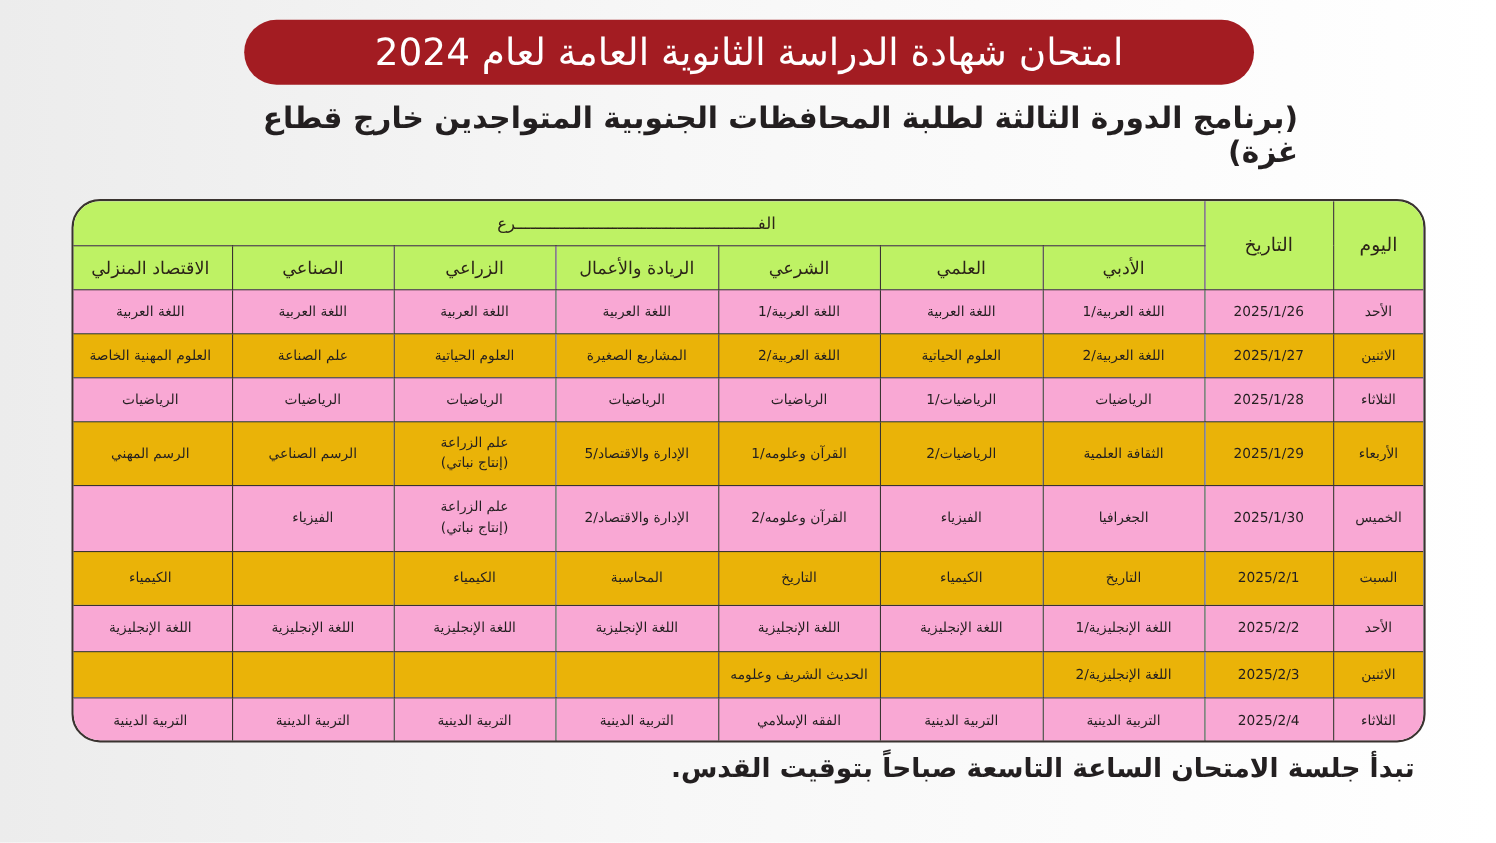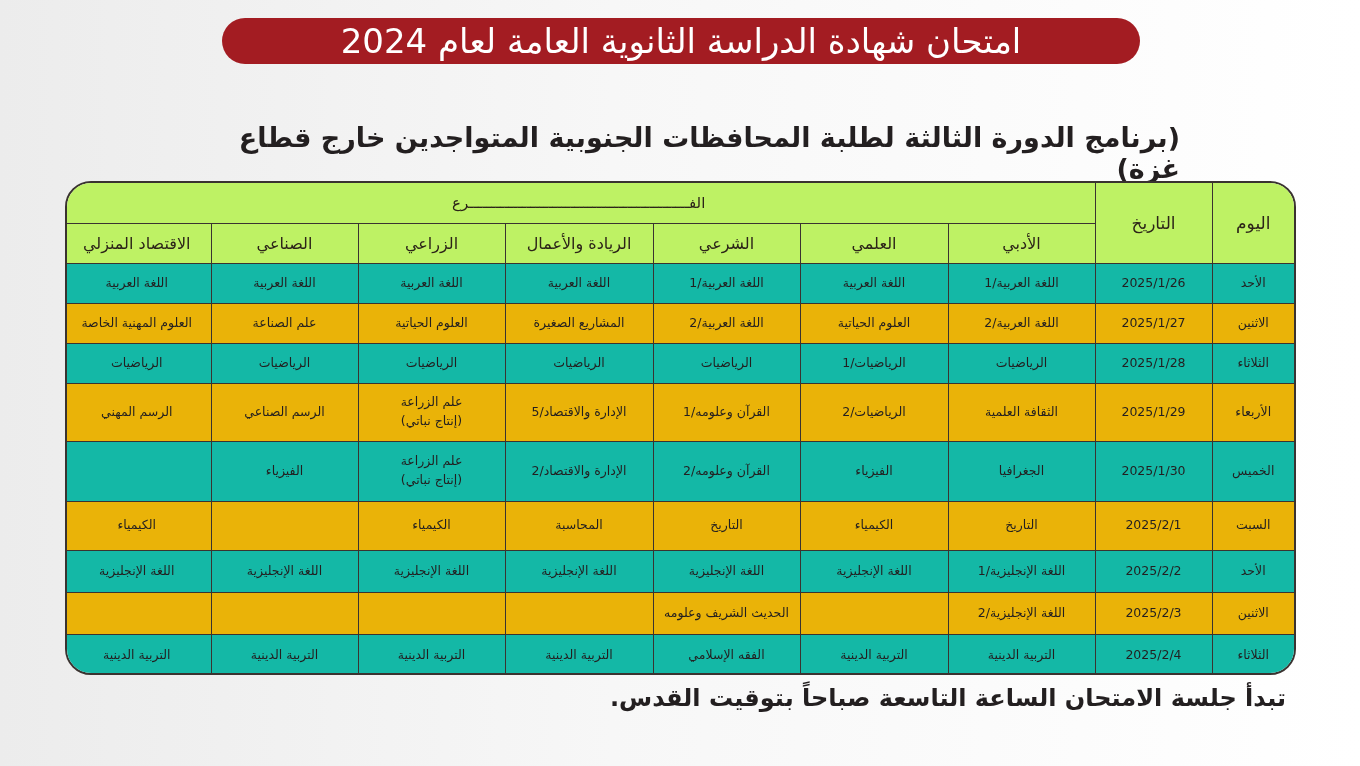--- a/index.html
+++ b/index.html
@@ -4,30 +4,30 @@
 <style>
   html, body { margin: 0; padding: 0; }
   body {
     width: 1360px; height: 766px; overflow: hidden;
     background: linear-gradient(90deg, #ececec 0%, #f7f7f7 45%, #ffffff 100%);
     font-family: "DejaVu Sans", sans-serif;
     position: relative;
     direction: rtl;
   }
   .title-pill {
-    position: absolute; left: 222px; top: 18px; width: 918px; height: 46px;
+    position: absolute; left: 222px; top: 18px; width: 918px; height: 59px;
     background: #a31c22; border-radius: 33px;
     display: flex; align-items: center; justify-content: center;
     color: #ffffff; font-size: 34px; font-family: "DejaVu Sans", sans-serif;
     letter-spacing: 0;
   }
   .subtitle {
     position: absolute; left: 180px; top: 98px; width: 1000px; height: 50px;
     display: flex; align-items: center; justify-content: center;
-    color: #231f20; font-size: 27px; font-weight: bold; margin-top: 30px;
+    color: #231f20; font-size: 27px; font-weight: bold;
   }
   .table-wrap {
     position: absolute; left: 65px; top: 181px; width: 1231px; height: 494px;
     border: 2px solid #3a3330; border-radius: 26px; overflow: hidden;
     box-sizing: border-box; background: #fff;
   }
   table {
     border-collapse: collapse; width: 100%; height: 100%;
     table-layout: fixed; direction: rtl;
   }
@@ -37,21 +37,21 @@
   }
   tr > :first-child { border-right: none; }
   tr > :last-child { border-left: none; }
   thead tr:first-child > * { border-top: none; }
   tbody tr:last-child > * { border-bottom: none; }
   th {
     background: #bef264; color: #2c2418; font-weight: normal; font-size: 16px;
   }
   th.group { font-size: 15px; letter-spacing: 0; }
   td { font-size: 12.5px; color: #231f20; line-height: 1.5; }
-  tr.odd td { background: #14b8a6; }
+  tr.odd td { background: #f9a8d4; }
   tr.even td { background: #eab308; }
   .footer-note {
     position: absolute; right: 74px; top: 676px; height: 44px;
     display: flex; align-items: center;
     font-size: 24px; font-weight: bold; color: #231f20;
   }
   .cell-line { display: block; }
 </style>
 </head>
 <body>

